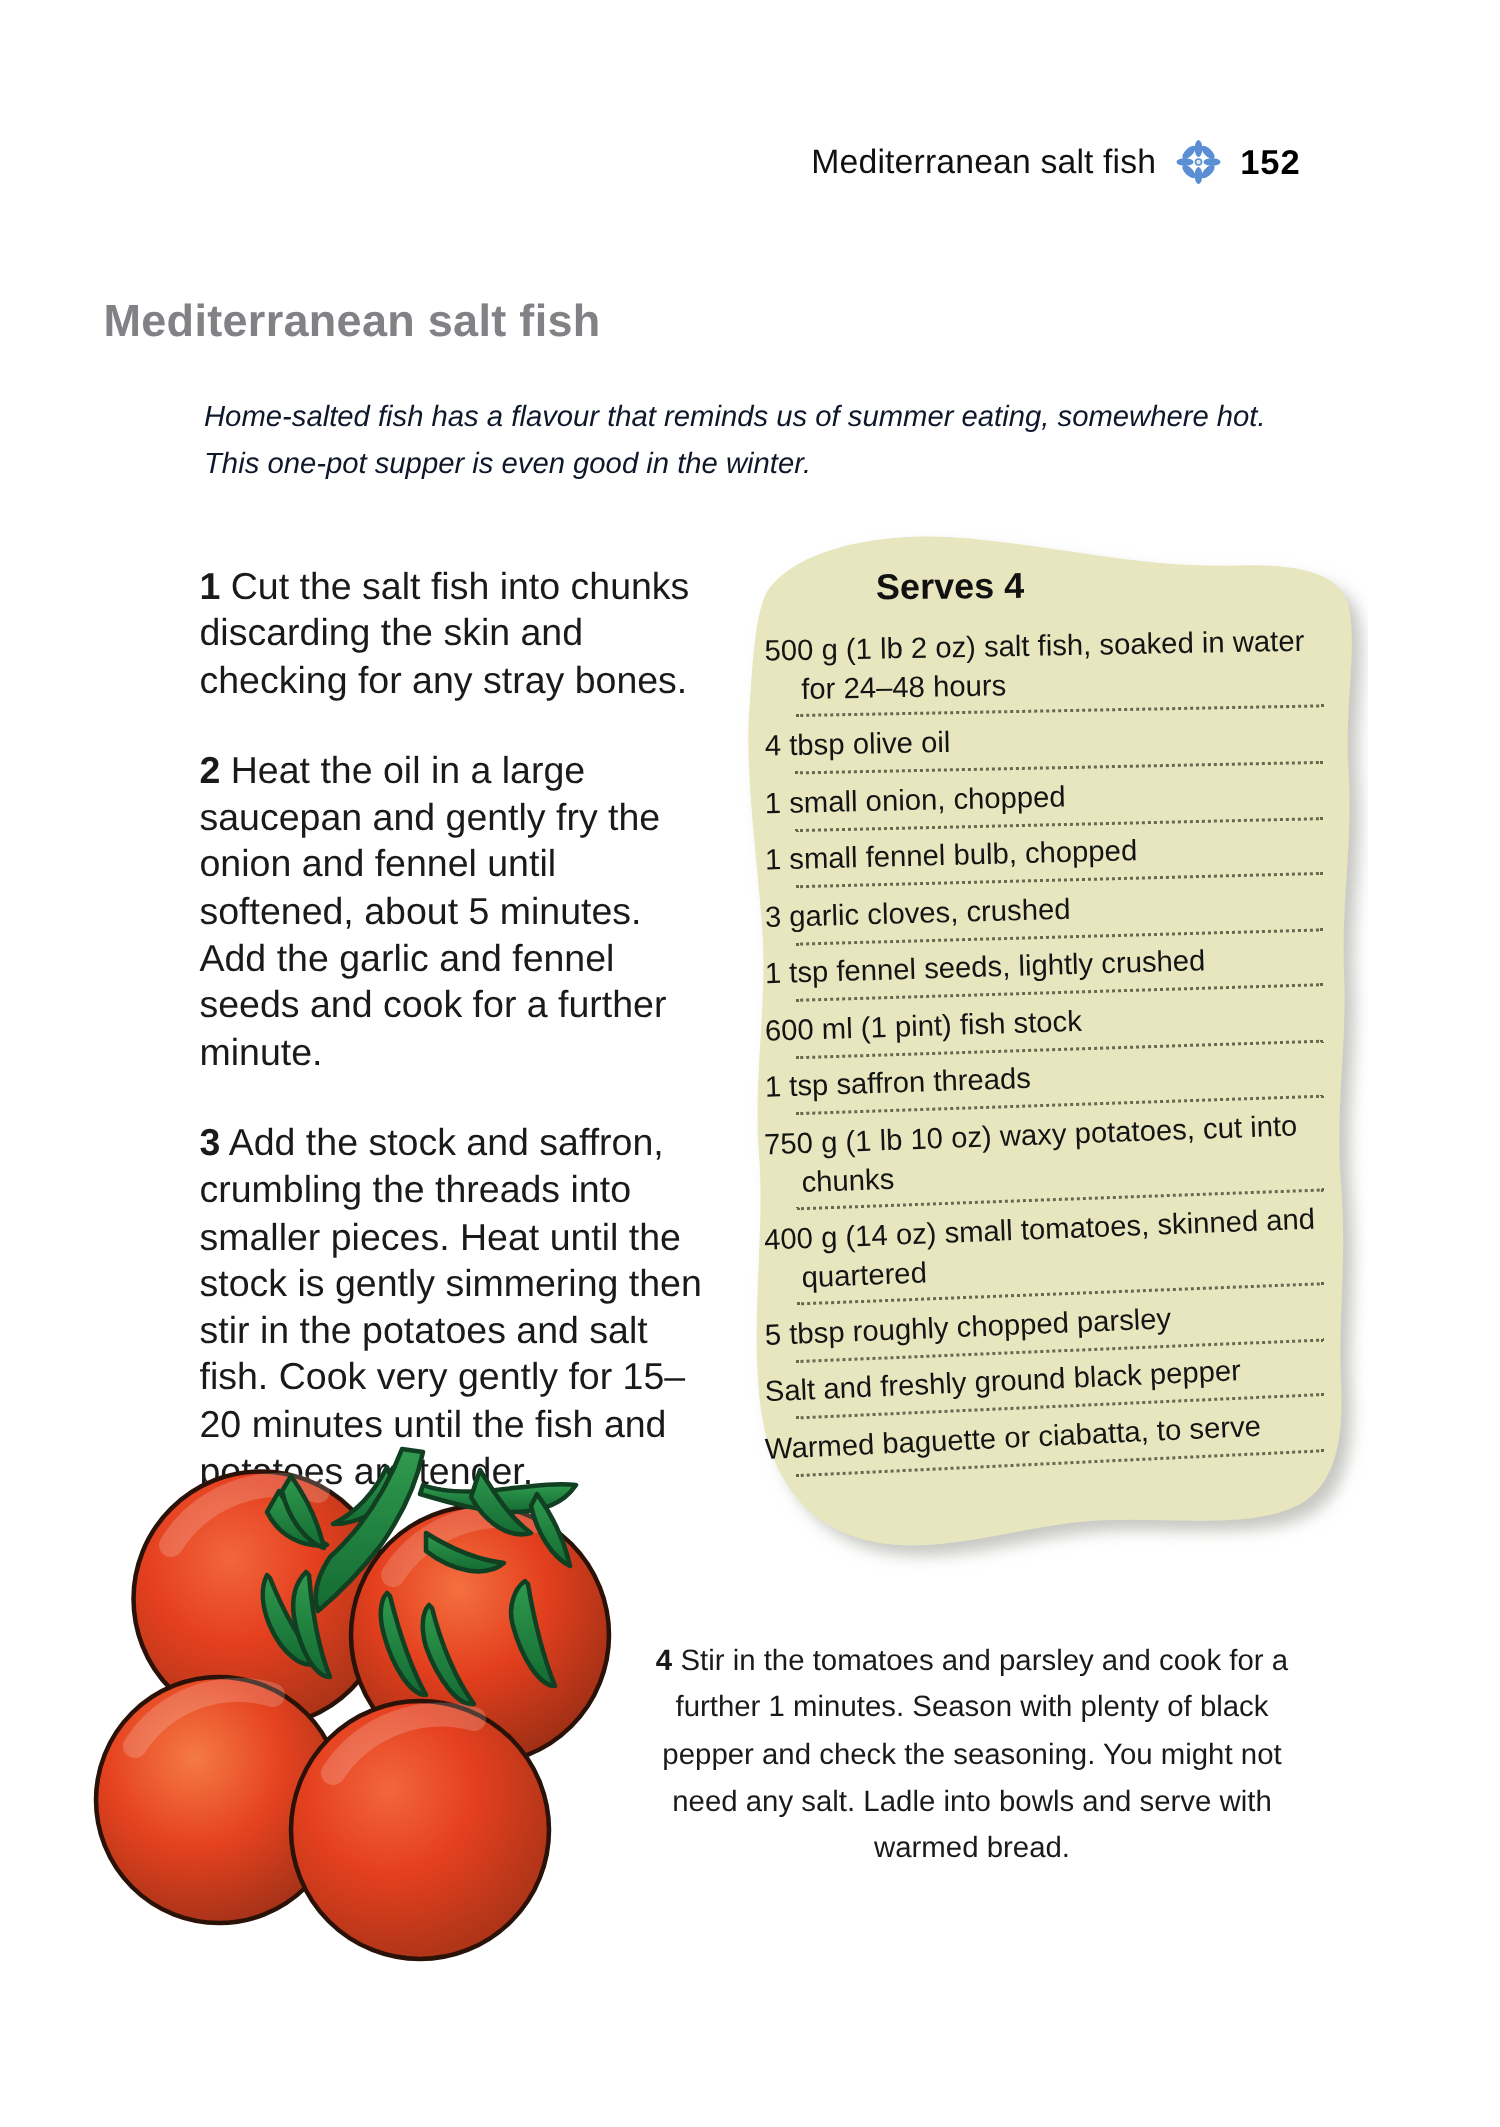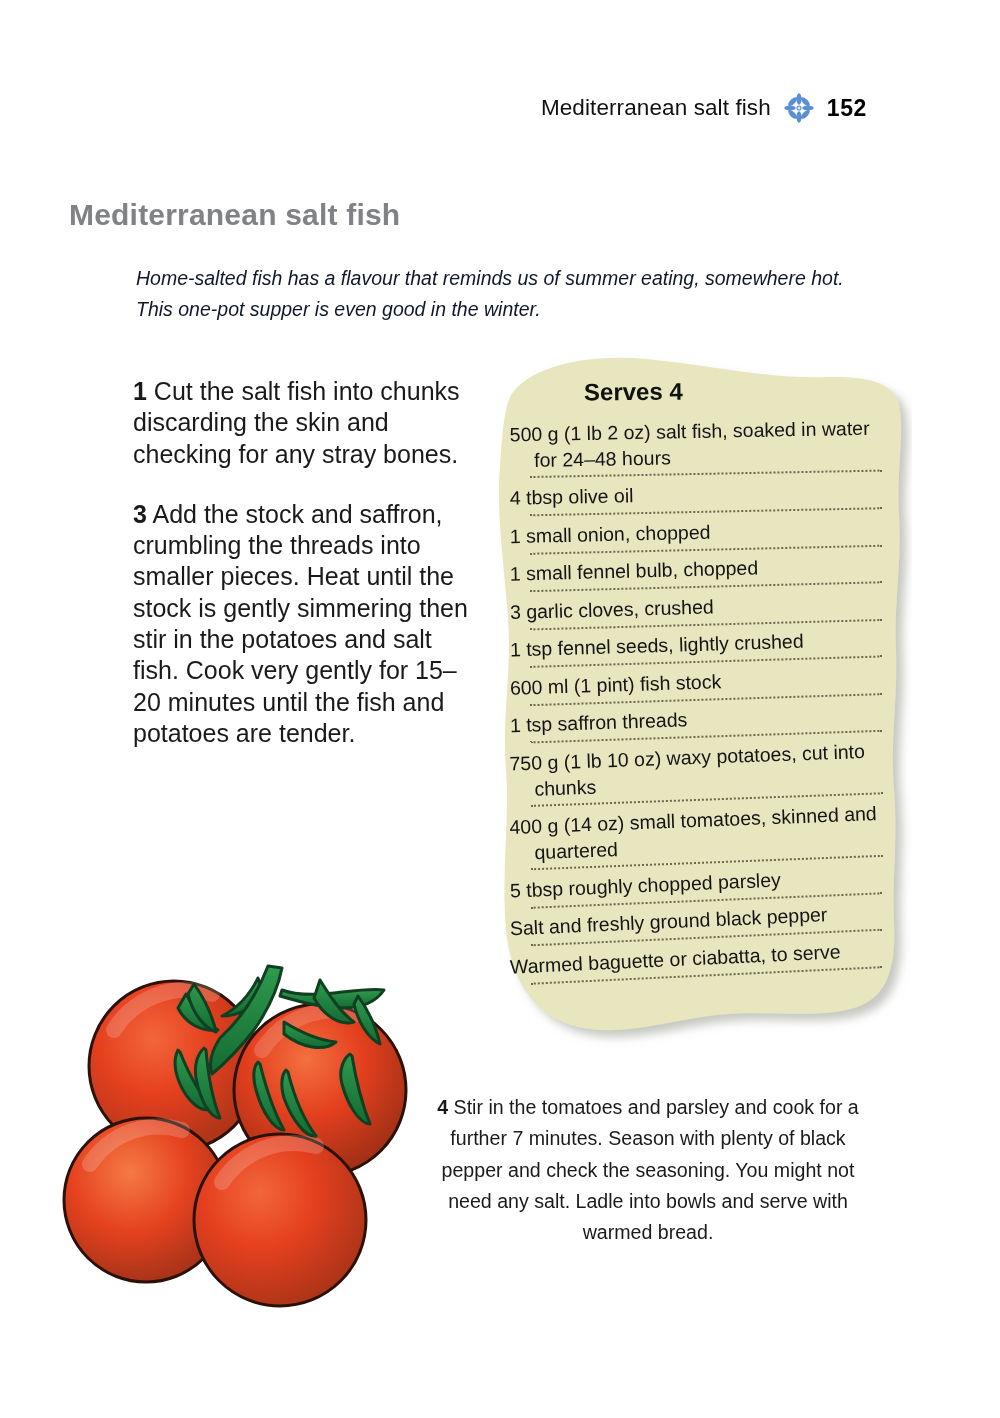--- a/index.html
+++ b/index.html
@@ -142,20 +142,23 @@
   <span class="rh-page">152</span>
 </div>
 
 <h1 id="recipe-title">Mediterranean salt fish</h1>
 
 <p id="intro">Home-salted fish has a flavour that reminds us of summer eating, somewhere hot. This one-pot supper is even good in the winter.</p>
 
 <div id="method-left">
   <p class="step">
     <span class="step-num">1</span><span> Cut the salt fish into chunks discarding the skin and checking for any stray bones.</span>
+  </p>
+  <p class="step">
+    <span class="step-num">2</span><span> Heat the oil in a large saucepan and gently fry the onion and fennel until softened, about 5 minutes. Add the garlic and fennel seeds and cook for a further minute.</span>
   </p>
   <p class="step">
     <span class="step-num">3</span><span> Add the stock and saffron, crumbling the threads into smaller pieces. Heat until the stock is gently simmering then stir in the potatoes and salt fish. Cook very gently for 15–20 minutes until the fish and potatoes are tender.</span>
   </p>
 </div>
 
 <div id="ingredients-panel">
   <svg class="blob-svg" viewBox="0 0 446 700" preserveAspectRatio="none" aria-hidden="true">
     <defs>
       <filter id="panelShadow" x="-20%" y="-20%" width="150%" height="150%">
@@ -296,14 +299,14 @@
     </g>
 
     <g>
       <circle cx="218" cy="282" r="86" fill="url(#tomA)" stroke="#2a1208" stroke-width="3"></circle>
       <path d="M 160 244 A 86 86 0 0 1 254 208" fill="none" stroke="#ffffff" stroke-opacity="0.18" stroke-width="16" stroke-linecap="round"></path>
     </g>
   </svg>
 </div>
 
 <p id="method-bottom">
-  <span class="step-num">4</span><span> Stir in the tomatoes and parsley and cook for a further 7 minutes. Season with plenty of black pepper and check the seasoning. You might not need any salt. Ladle into bowls and serve with warmed bread.</span>
+  <span class="step-num">4</span><span> Stir in the tomatoes and parsley and cook for a further 1 minutes. Season with plenty of black pepper and check the seasoning. You might not need any salt. Ladle into bowls and serve with warmed bread.</span>
 </p>
 
 </body></html>

